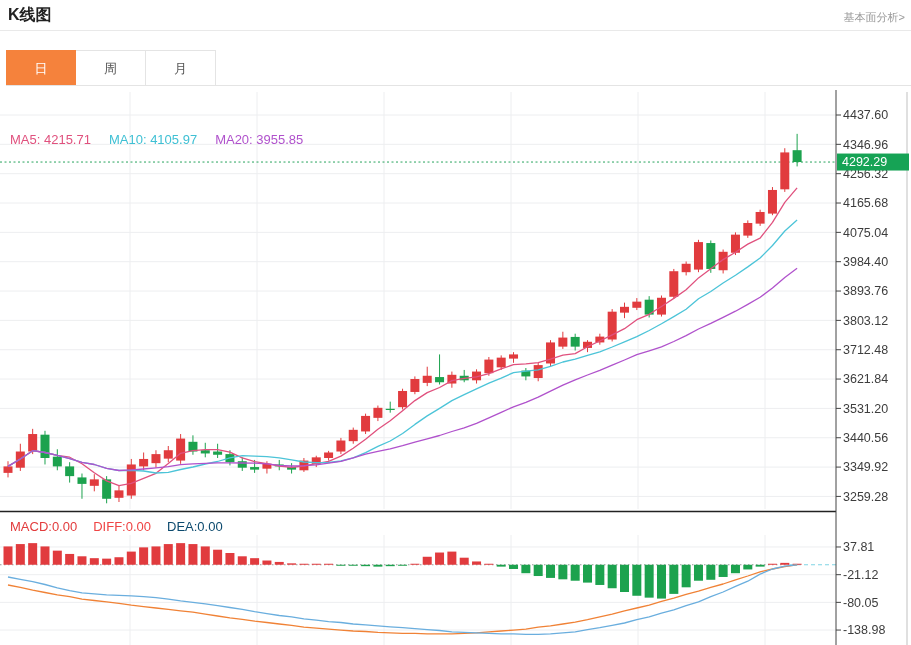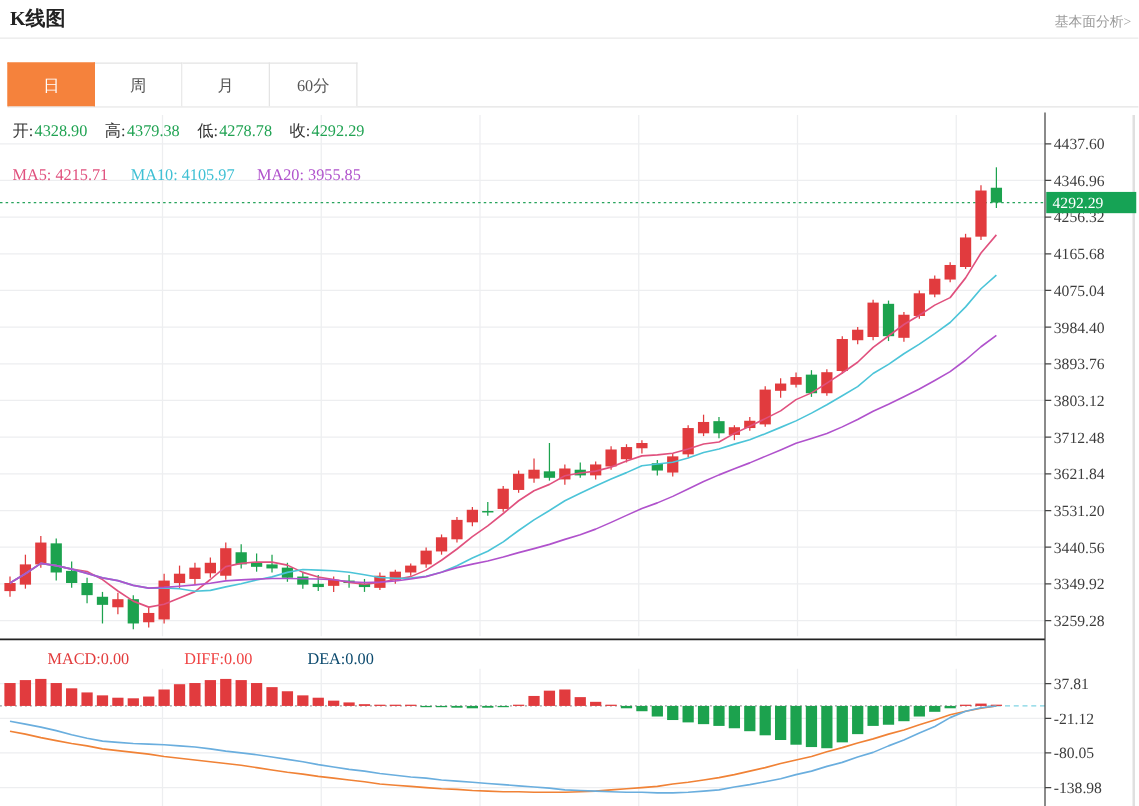--- a/index.html
+++ b/index.html
@@ -1,36 +1,36 @@
 <!DOCTYPE html>
 <html><head>
 <meta charset="utf-8">
 <style>
   html,body{margin:0;padding:0;background:#fff;}
   .page{position:relative;width:911px;height:645px;background:#fff;overflow:hidden;
-        font-family:Liberation Serif, serif;}
+        font-family:Liberation Sans, sans-serif;}
   .title{position:absolute;top:5px;left:8px;font-size:16px;font-weight:bold;color:#222;}
   .fx-link{position:absolute;top:10px;right:6px;font-size:11px;color:#999;cursor:pointer;text-decoration:none;}
   .divider{position:absolute;top:30px;left:0;width:911px;height:0;border-top:1px solid #e9e9e9;}
   .tab-bar{position:absolute;top:50px;left:6px;width:905px;height:36px;display:flex;
            border-bottom:1px solid #e4e4e4;box-sizing:border-box;background:#fff;z-index:3;}
   .tab{width:70px;height:35px;line-height:35px;text-align:center;font-size:13px;color:#555;
        background:#fff;border-top:1px solid #e4e4e4;border-right:1px solid #e4e4e4;
        box-sizing:border-box;cursor:pointer;}
   .tab:first-child{border-left:1px solid #e4e4e4;}
   .tab.active{background:#f5823c;border-color:#f5823c;color:#fff;}
   svg.chart{position:absolute;top:0;left:0;z-index:1;}
   .ohlc-row{position:absolute;top:96px;left:10px;font-size:13px;color:#333;z-index:2;white-space:nowrap;}
   .ohlc-row .lbl{margin-left:14px;}
   .ohlc-row .lbl:first-child{margin-left:0;}
   .ohlc-row .val{margin-left:1px;}
   .ma-row{position:absolute;top:132px;left:10px;font-size:13px;z-index:2;white-space:nowrap;}
   .ma-row .leg{margin-right:18px;}
   .macd-row{position:absolute;top:519px;left:10px;font-size:13px;z-index:2;white-space:nowrap;}
-  .macd-row .leg{margin-right:16px;margin-left:28px;}
+  .macd-row .leg{margin-right:16px;}
 </style>
 </head>
 <body>
 
 <div class="page">
   <div class="title">K线图</div>
   <a class="fx-link">基本面分析&gt;</a>
   <div class="divider"></div>
 
   <svg class="chart" width="911" height="645" viewBox="0 0 911 645" font-size="12.5">
@@ -333,18 +333,16 @@
       <g>
         <rect x="837" y="153.53657766990304" width="72" height="17" fill="#16a355"></rect>
         <text x="842" y="166.33657766990305" fill="#ffffff">4292.29</text>
       </g>
     </svg>
 
   <div class="tab-bar">
       <div class="tab active">日</div>
       <div class="tab">周</div>
       <div class="tab">月</div>
-      <div class="tab">60分</div>
     </div>
-  <div class="ohlc-row"><span class="lbl">开:</span><span class="val" style="color:#21a353">4328.90</span><span class="lbl">高:</span><span class="val" style="color:#21a353">4379.38</span><span class="lbl">低:</span><span class="val" style="color:#21a353">4278.78</span><span class="lbl">收:</span><span class="val" style="color:#21a353">4292.29</span></div>
   <div class="ma-row"><span class="leg" style="color:#e0517e">MA5: 4215.71</span><span class="leg" style="color:#3fc0d4">MA10: 4105.97</span><span class="leg" style="color:#b052cc">MA20: 3955.85</span></div>
   <div class="macd-row"><span class="leg" style="color:#e23b3c">MACD:0.00</span><span class="leg" style="color:#ef4444">DIFF:0.00</span><span class="leg" style="color:#0c4a6e">DEA:0.00</span></div>
 </div>
 
 </body></html>

